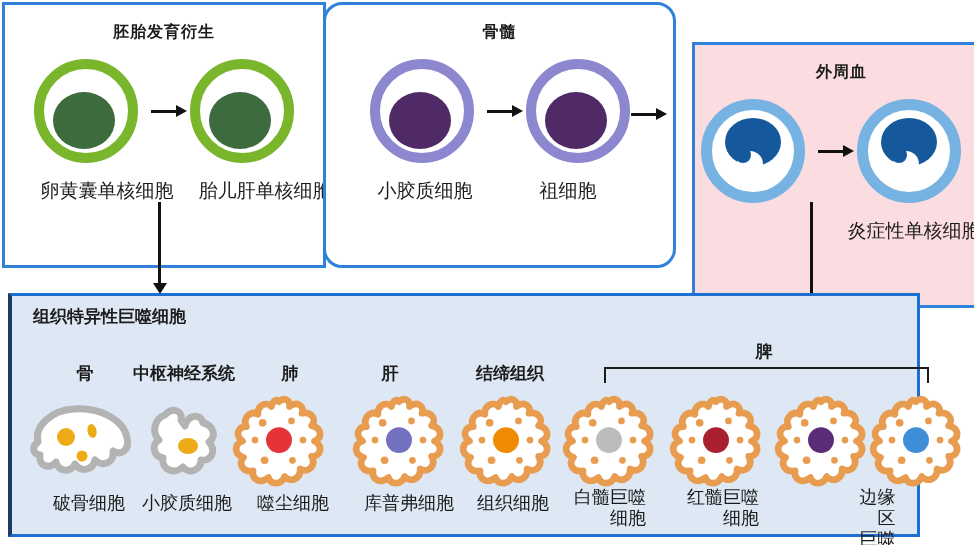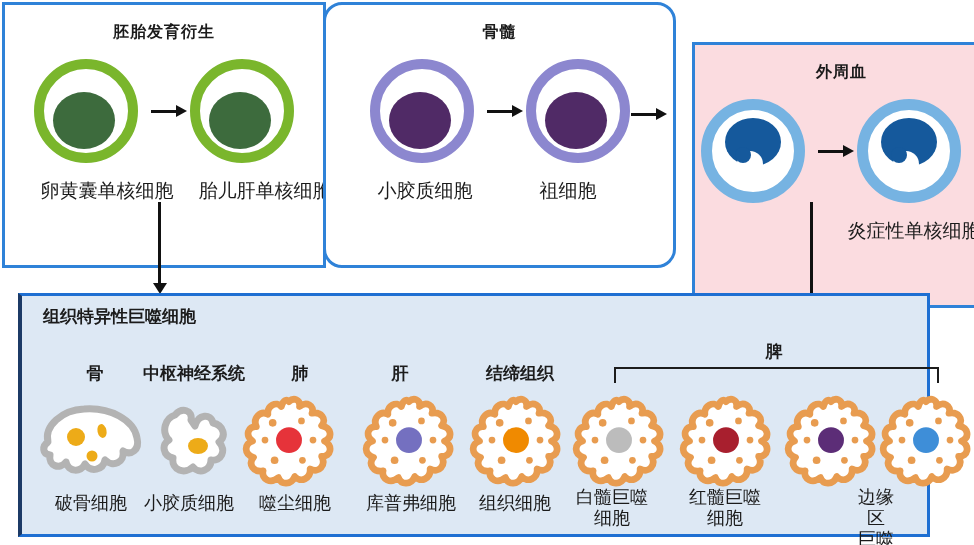--- a/index.html
+++ b/index.html
@@ -41,41 +41,41 @@
      border-bottom:6.5px solid transparent;}
   .page-h-arrow{position:absolute;left:631px;top:113px;}
   .v-arrow{position:absolute;width:3px;background:var(--arrow-black);}
   .v-arrow::after{content:"";position:absolute;bottom:-10px;left:-5.5px;
      border-top:11px solid var(--arrow-black);border-left:7px solid transparent;
      border-right:7px solid transparent;}
   #arrow-down-left{left:158px;top:202px;height:82px;}
   #arrow-down-right{left:810px;top:202px;height:95px;}
 
   
-  #panel-tissue{position:absolute;left:18px;top:293px;width:912px;height:244px;
+  #panel-tissue{position:absolute;left:8px;top:293px;width:912px;height:244px;
       box-sizing:border-box;background:var(--light-blue-bg);
       border-top:3px solid var(--bottom-border-blue);
       border-bottom:3px solid var(--bottom-border-blue);
       border-right:3px solid var(--bottom-border-blue);
       border-left:4px solid var(--bottom-left-border);padding-left:12px;}
   .bottom-title{position:absolute;left:21px;top:9px;font-size:17px;font-weight:600;}
   .organ-label{position:absolute;top:66px;transform:translateX(-50%);
                white-space:nowrap;font-size:17px;font-weight:600;}
   #organ-spleen{top:44px;}
   .bracket{position:absolute;left:592px;top:71px;width:321px;height:14px;
      border-top:2.5px solid #1c1c1c;border-left:2.5px solid #1c1c1c;
      border-right:2.5px solid #1c1c1c;}
   .macro-cell{position:absolute;}
   .macro-outline{fill:#ffffff;stroke:var(--macro-outline);stroke-width:7;stroke-linejoin:round;}
   .macro-dot{fill:var(--macro-outline);}
   .gray-outline{fill:#ffffff;stroke:var(--gray-outline);stroke-width:7;stroke-linejoin:round;}
   .yellow-dot{fill:var(--yellow-dot);}
   .btm-label{position:absolute;transform:translateX(-50%);top:196px;text-align:center;
-             font-size:18px;font-weight:500;white-space:pre-line;line-height:21px;}
-  .btm-label.two-line{top:190px;}
+             font-size:18px;font-weight:500;white-space:pre-line;line-height:21px;margin-left:8px;}
+  .btm-label.two-line{top:190px;text-align:right;}
 </style>
 </head>
 <body>
 
 <svg width="0" height="0" style="position:absolute" aria-hidden="true">
   <defs>
     <g id="macroBody">
       <path class="macro-outline" d="M50,7 C55,2 62,5 61,12 C68,6 77,11 74,19 C83,17 90,25 84,32 C94,34 96,44 87,48 C96,53 94,64 84,64 C89,73 81,82 72,77 C73,87 62,92 56,85 C52,94 42,94 39,86 C31,93 21,88 23,79 C13,81 7,72 13,65 C3,62 3,51 12,48 C4,43 7,32 16,33 C12,24 20,16 28,20 C27,11 37,6 42,12 C44,5 48,4 50,7 Z"></path>
       <circle class="macro-dot" cx="33" cy="29" r="4"></circle>
       <circle class="macro-dot" cx="63" cy="27" r="3.5"></circle>

